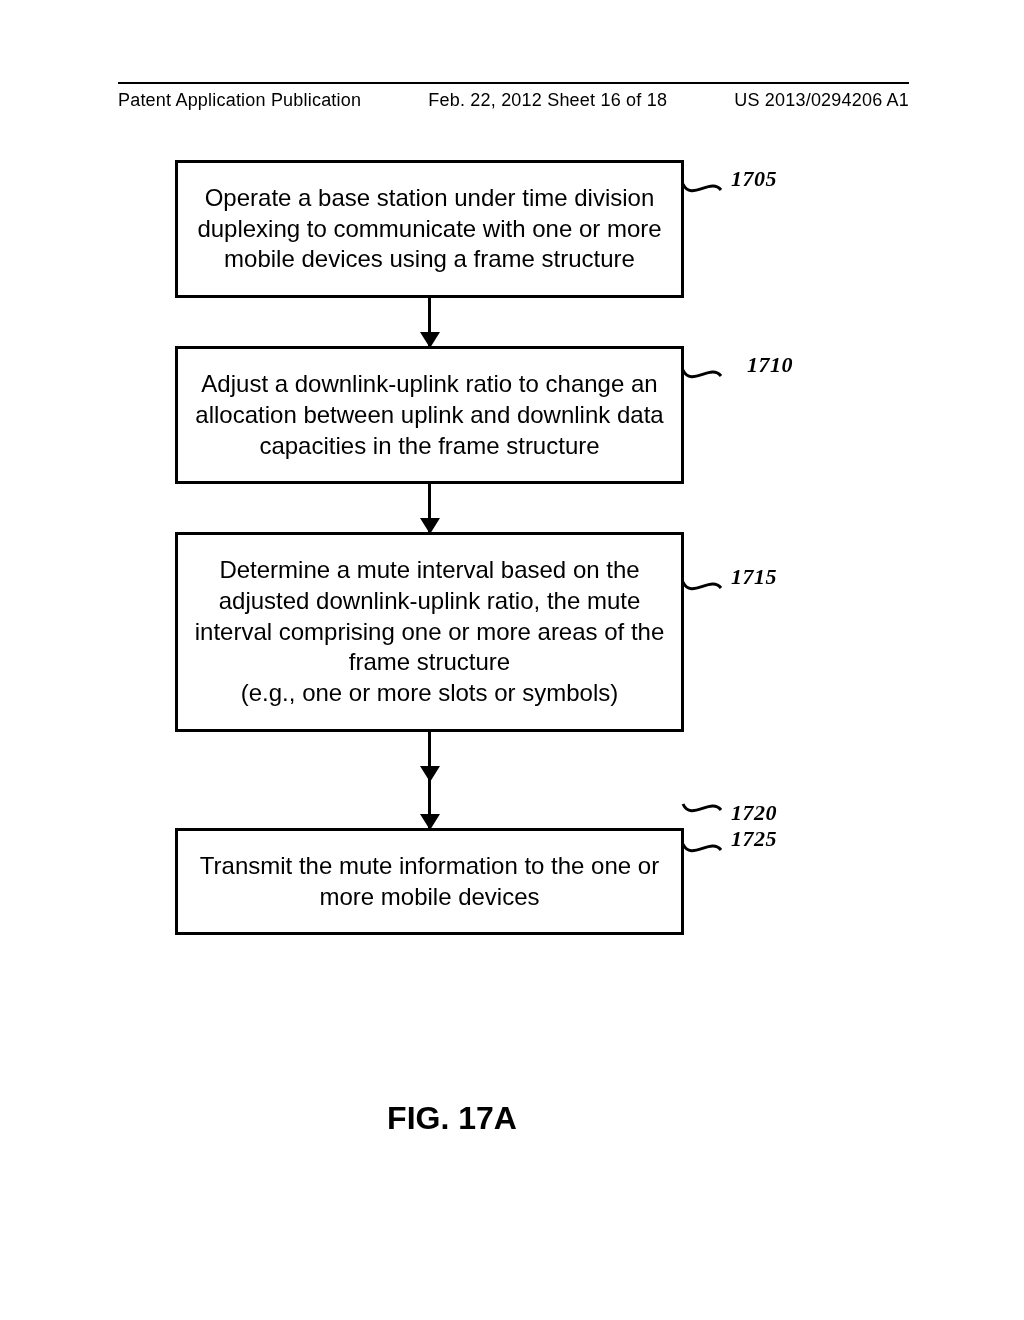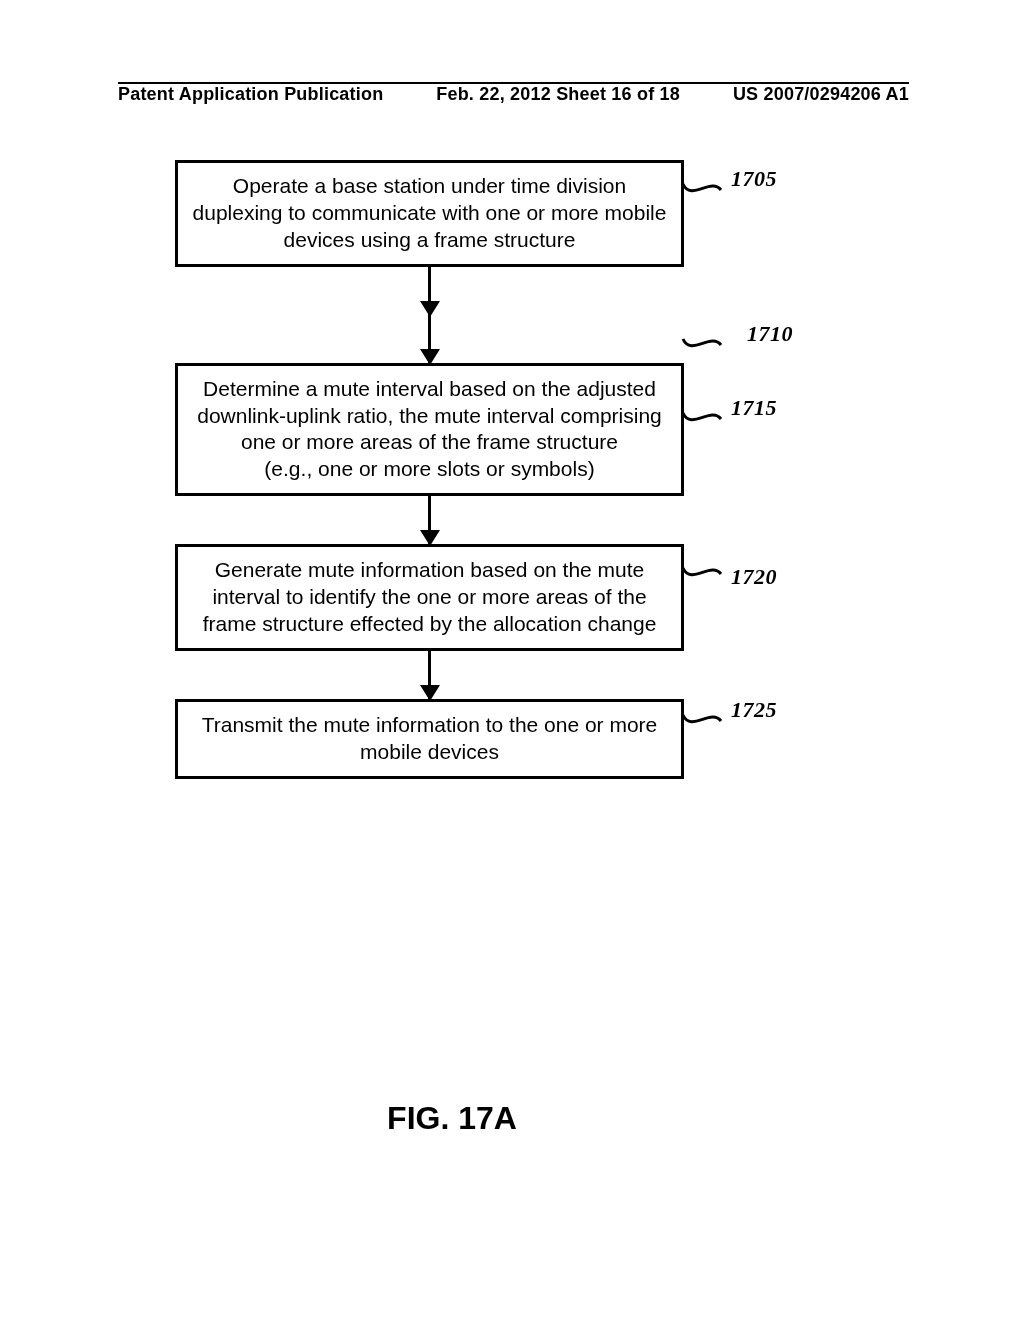--- a/index.html
+++ b/index.html
@@ -14,44 +14,44 @@
     height: 1320px;
     position: relative;
     box-sizing: border-box;
   }
   .header {
     position: absolute;
     top: 82px;
     left: 118px;
     right: 115px;
     border-top: 2px solid #000;
-    padding-top: 0;
+    padding-top: 6px;
     font-size: 18px;
-    font-weight: bold;
+    font-weight: normal;
     letter-spacing: 0.2px;
   }
   .header-row {
     display: flex;
     justify-content: space-between;
   }
   .flowchart {
     position: absolute;
     top: 160px;
     left: 175px;
     width: 590px; 
   }
   .step-row {
     position: relative;
   }
   .box {
     border: 3px solid #000;
     width: 509px;
     box-sizing: border-box;
-    padding: 10px 14px;
-    font-size: 21px;
+    padding: 20px 14px;
+    font-size: 24px;
     line-height: 1.28;
     text-align: center;
     background: #fff;
   }
   .ref-label {
     position: absolute;
     font-style: italic;
     font-weight: bold;
     font-size: 22px;
     font-family: "Times New Roman", Times, serif;
@@ -93,40 +93,43 @@
 </style>
 </head>
 <body>
 
 <div class="page">
 
   <div class="header">
     <div class="header-row">
       <span>Patent Application Publication</span>
       <span>Feb. 22, 2012  Sheet 16 of 18</span>
-      <span>US 2007/0294206 A1</span>
+      <span>US 2013/0294206 A1</span>
     </div>
   </div>
 
   <div class="flowchart">
 
     <div class="step-row">
       <div class="box">
         <span>Operate a base station under time division duplexing to communicate with one or more mobile devices using a frame structure</span>
       </div>
       <svg class="connector-svg" style="left:506px; top:12px;" width="60" height="40">
         <path d="M2 12 C 10 30, 30 5, 40 18" stroke="#000" stroke-width="3" fill="none"></path>
       </svg>
       <div class="ref-label" style="left:556px; top:6px;">1705</div>
     </div>
     <div class="arrow-wrap">
         <div class="arrow" style="height:48px;"></div>
       </div>
 
     <div class="step-row">
+      <div class="box">
+        <span>Adjust a downlink-uplink ratio to change an allocation between uplink and downlink data capacities in the frame structure</span>
+      </div>
       <svg class="connector-svg" style="left:506px; top:12px;" width="60" height="40">
         <path d="M2 12 C 10 30, 30 5, 40 18" stroke="#000" stroke-width="3" fill="none"></path>
       </svg>
       <div class="ref-label" style="left:572px; top:6px;">1710</div>
     </div>
     <div class="arrow-wrap">
         <div class="arrow" style="height:48px;"></div>
       </div>
 
     <div class="step-row">
@@ -137,23 +140,20 @@
       <svg class="connector-svg" style="left:506px; top:38px;" width="60" height="40">
         <path d="M2 12 C 10 30, 30 5, 40 18" stroke="#000" stroke-width="3" fill="none"></path>
       </svg>
       <div class="ref-label" style="left:556px; top:32px;text-align:right;">1715</div>
     </div>
     <div class="arrow-wrap">
         <div class="arrow" style="height:48px;"></div>
       </div>
 
     <div class="step-row">
-      <div class="box">
-        <span>Generate mute information based on the mute interval to identify the one or more areas of the frame structure effected by the allocation change</span>
-      </div>
       <svg class="connector-svg" style="left:506px; top:12px;" width="60" height="40">
         <path d="M2 12 C 10 30, 30 5, 40 18" stroke="#000" stroke-width="3" fill="none"></path>
       </svg>
       <div class="ref-label" style="left:556px; top:20px;">1720</div>
     </div>
     <div class="arrow-wrap">
         <div class="arrow" style="height:48px;"></div>
       </div>
 
     <div class="step-row">

